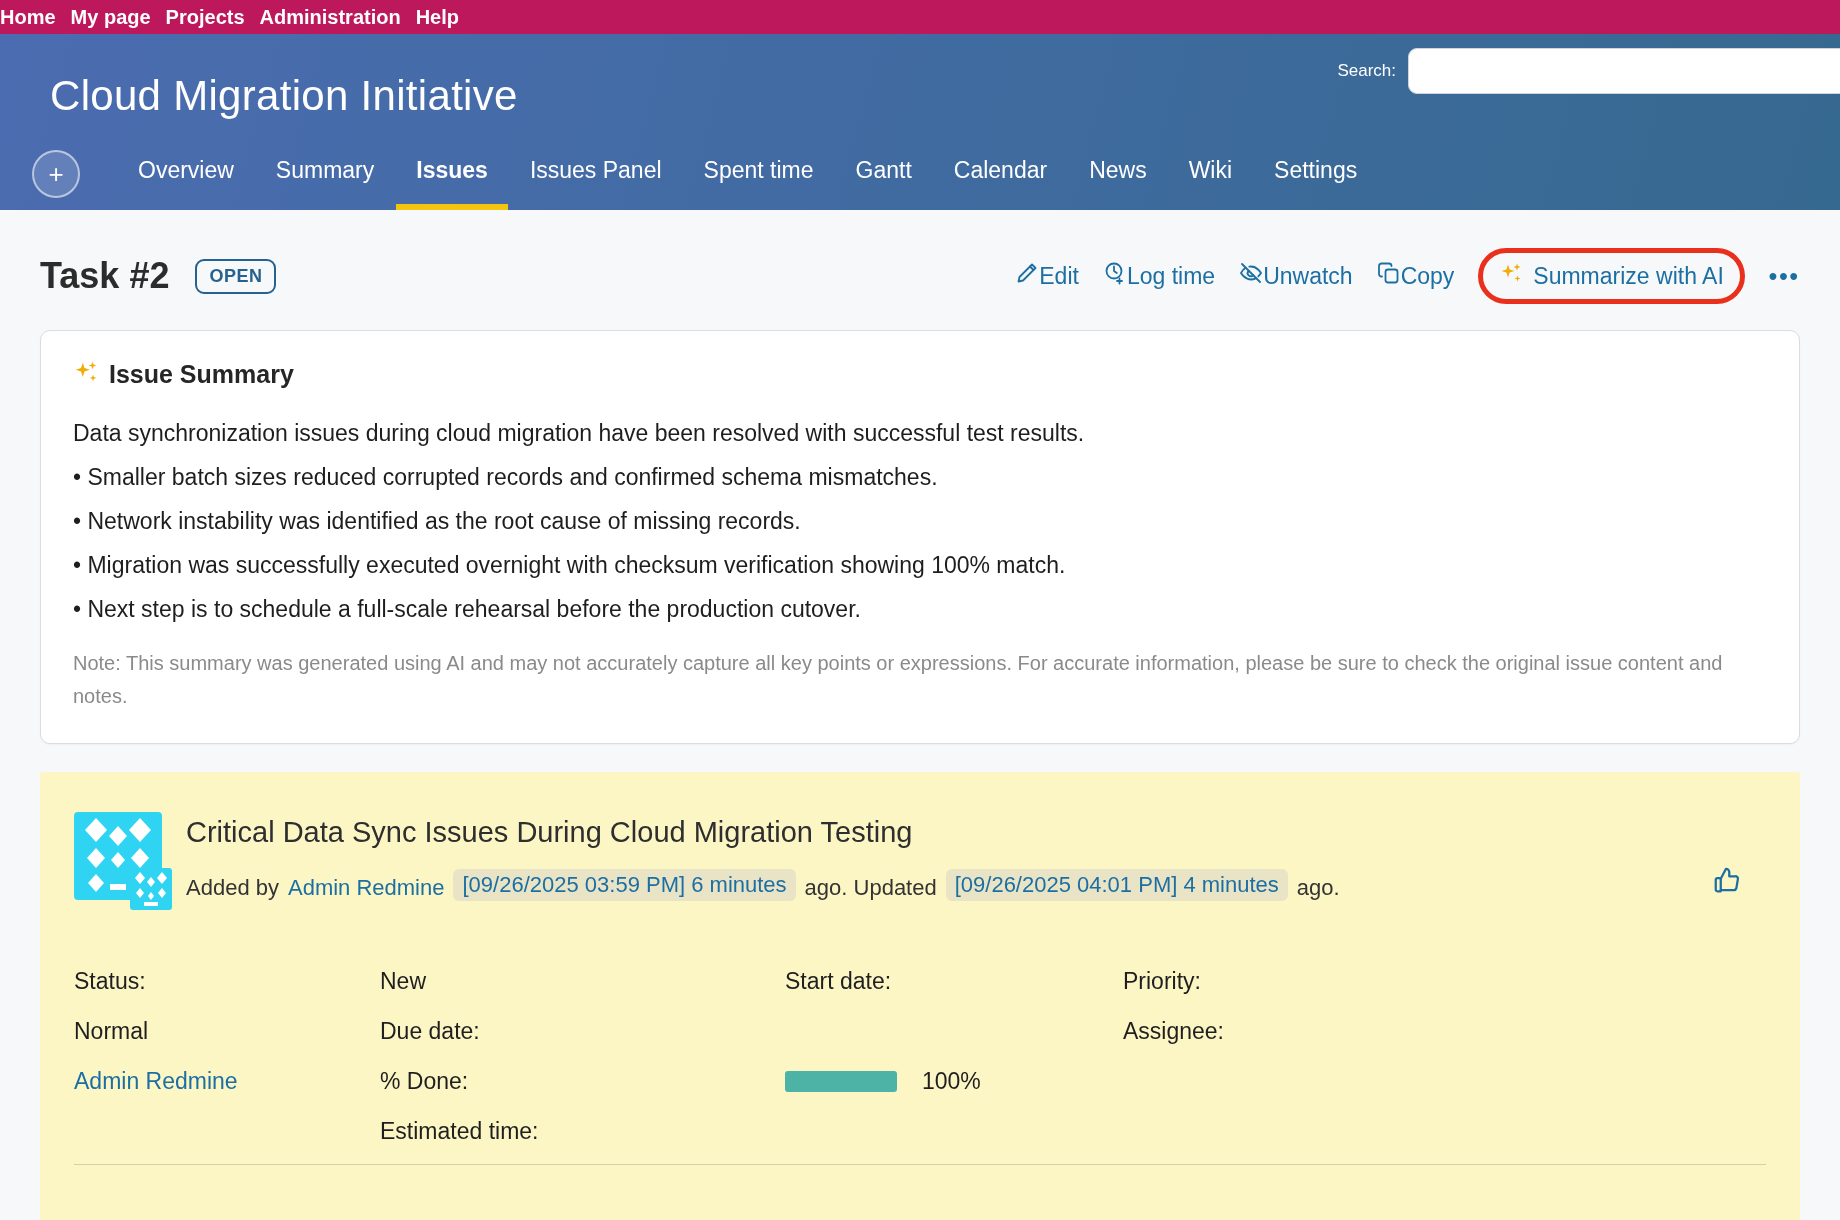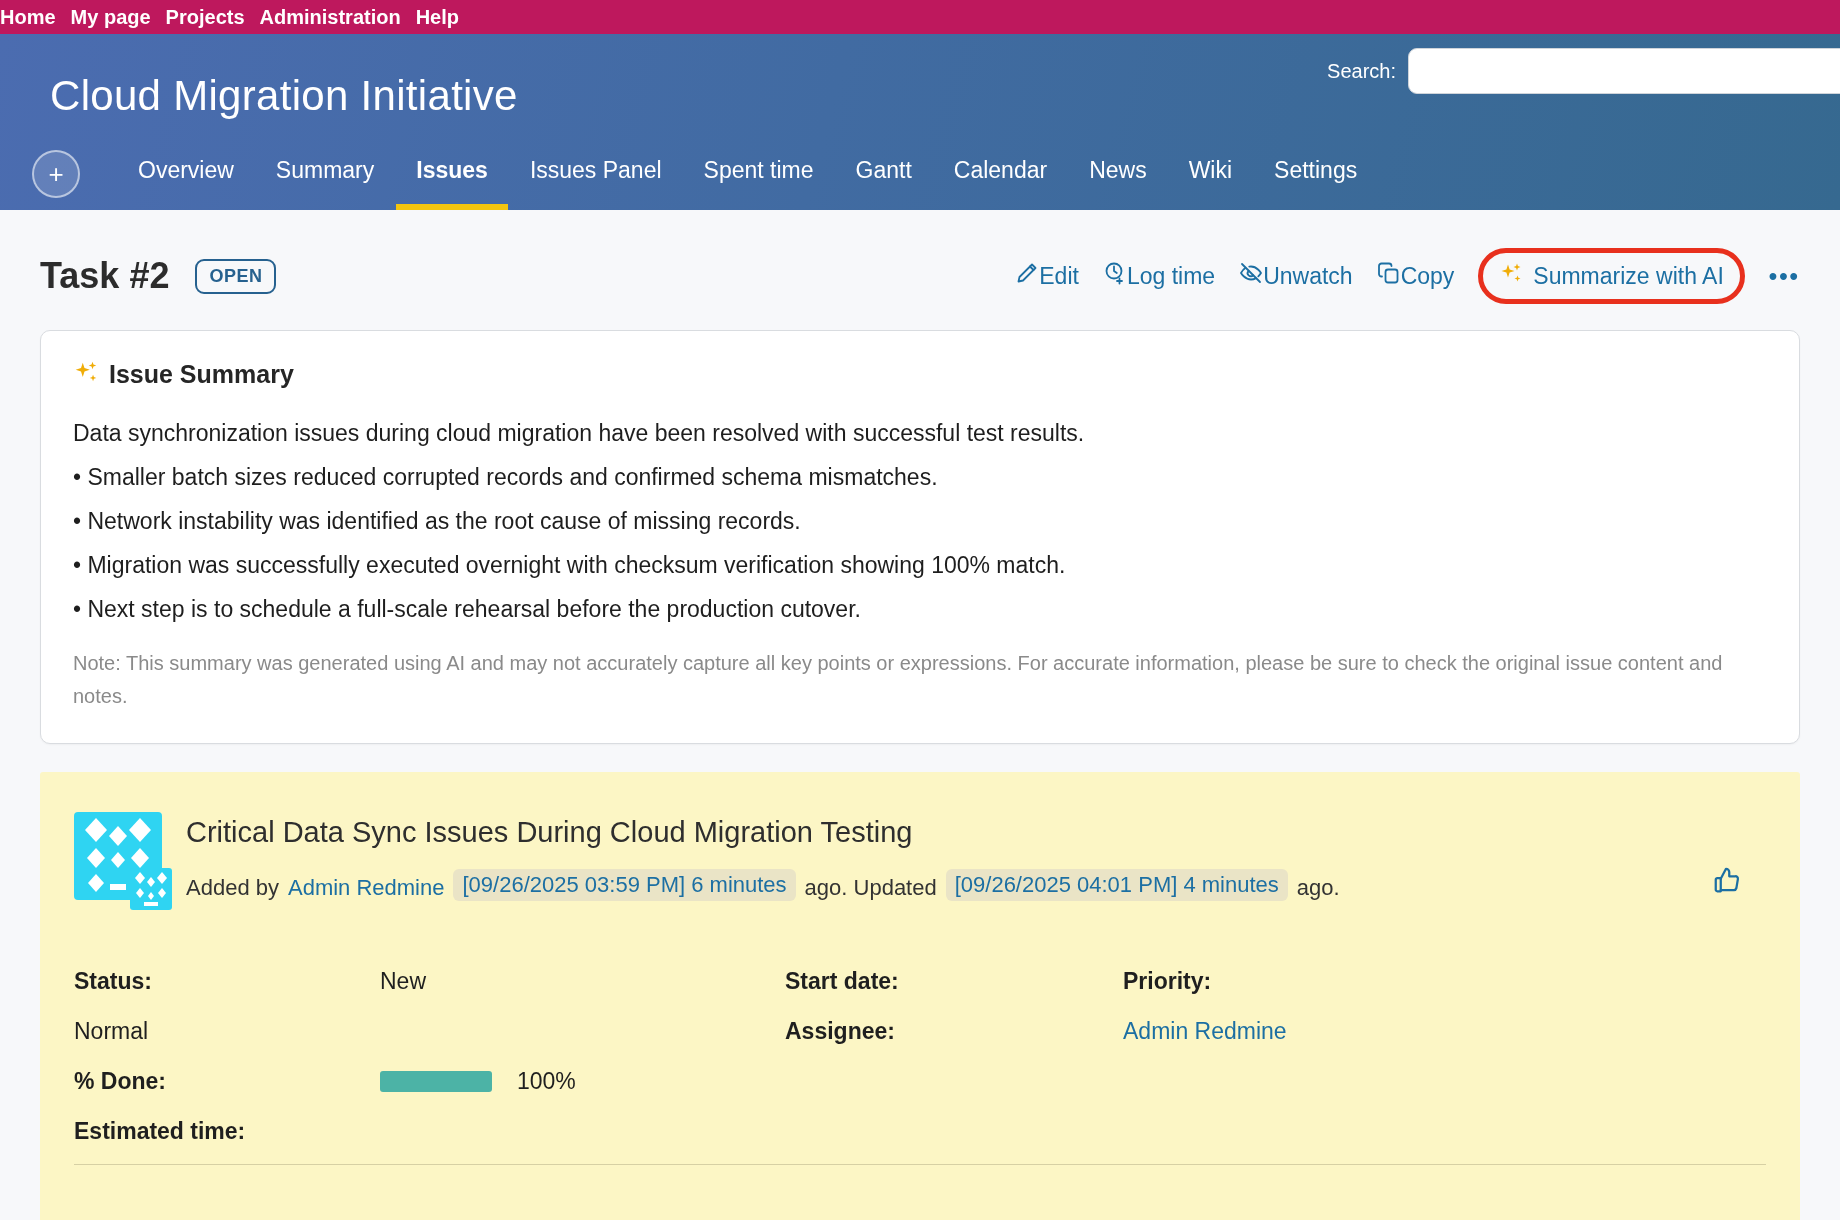--- a/index.html
+++ b/index.html
@@ -7,21 +7,21 @@
   body { font-family:"Liberation Sans","DejaVu Sans",sans-serif; background:#f7f8fa; color:#1f1f1f; }
 
   
   .topnav { height:34px; background:#be185d; display:flex; align-items:center; gap:15px; }
   .topnav a { color:#fff; font-weight:bold; font-size:20px; text-decoration:none; }
 
   
   .header { position:relative; height:176px; background:linear-gradient(105deg,#4b6cb0 0%,#416ba2 45%,#366990 100%); }
   .project-title { position:absolute; left:50px; top:38px; color:#fff; font-size:42px; font-weight:normal; letter-spacing:.3px; }
   .search-row { position:absolute; top:14px; right:0; display:flex; align-items:center; }
-  .search-row label { color:#fff; font-size:20px; margin-right:12px; }
+  .search-row label { color:#fff; font-size:17px; margin-right:12px; }
   .search-row input { width:450px; height:46px; border:1px solid #cfd4da; border-radius:9px; margin-right:-18px; font-size:22px; padding:0 12px; outline:none; }
   .tabrow { position:absolute; left:0; right:0; bottom:0; display:flex; align-items:flex-end; padding-left:32px; }
   .plus-btn { width:48px; height:48px; border-radius:50%; border:2px solid rgba(255,255,255,.55); background:rgba(255,255,255,.14); color:#fff; font-size:26px; line-height:44px; text-align:center; margin:0 38px 12px 0; cursor:pointer; }
   .tabs { display:flex; gap:2px; }
   .tab { color:#fff; font-size:23px; padding:0 20px 20px; border-bottom:6px solid transparent; cursor:pointer; white-space:nowrap; }
   .tab.active { font-weight:bold; border-bottom-color:#f3c50f; }
 
   
   .main { padding:0 40px; }
 
@@ -55,21 +55,21 @@
   .issue-title { font-size:29px; font-weight:normal; color:#2e2e2e; margin-top:4px; }
   .issue-meta { margin-top:16px; font-size:22px; color:#333; display:flex; align-items:flex-end; flex-wrap:nowrap; }
   .issue-meta > * { margin-right:9px; }
   .meta-link { color:#1c6fa3; text-decoration:none; }
   .meta-chip { background:#eae4c6; border-radius:6px; padding:3px 9px; color:#1c6fa3; text-decoration:none; }
   .thumb-btn { margin-left:auto; margin-right:24px; color:#1c6fa3; cursor:pointer; }
   .thumb-btn svg { width:30px; height:30px; }
 
   .fields { margin-top:52px; display:grid; grid-template-columns:306px 405px 338px 1fr; }
   .fields > div { height:50px; display:flex; align-items:center; font-size:23px; }
-  .f-label { font-weight:bold; color:#1f1f1f; }
+  .f-label { font-weight:normal; color:#1f1f1f; }
   .f-link { color:#1c6fa3; text-decoration:none; }
   .progress-wrap { display:flex; align-items:center; gap:25px; }
   .progress-bar { width:112px; height:21px; background:#4cb3a6; border-radius:3px; }
   .divider { margin-top:8px; border-top:1.5px solid #d6d0a4; }
 </style>
 </head>
 <body>
 
 <nav class="topnav">
   <a href="#">Home</a>
@@ -224,20 +224,21 @@
       </div>
     </div>
 
     <div class="fields">
       <div class="f-label">Status:</div>
       <div>New</div>
       <div class="f-label">Start date:</div>
 
       <div class="f-label">Priority:</div>
       <div>Normal</div>
+      <div class="f-label">Due date:</div>
       <div></div>
 
       <div class="f-label">Assignee:</div>
       <div>
           <a href="#" class="f-link">Admin Redmine</a>
         </div>
       <div class="f-label">% Done:</div>
       <div>
         <span class="progress-wrap">
           <span class="progress-bar"></span>

